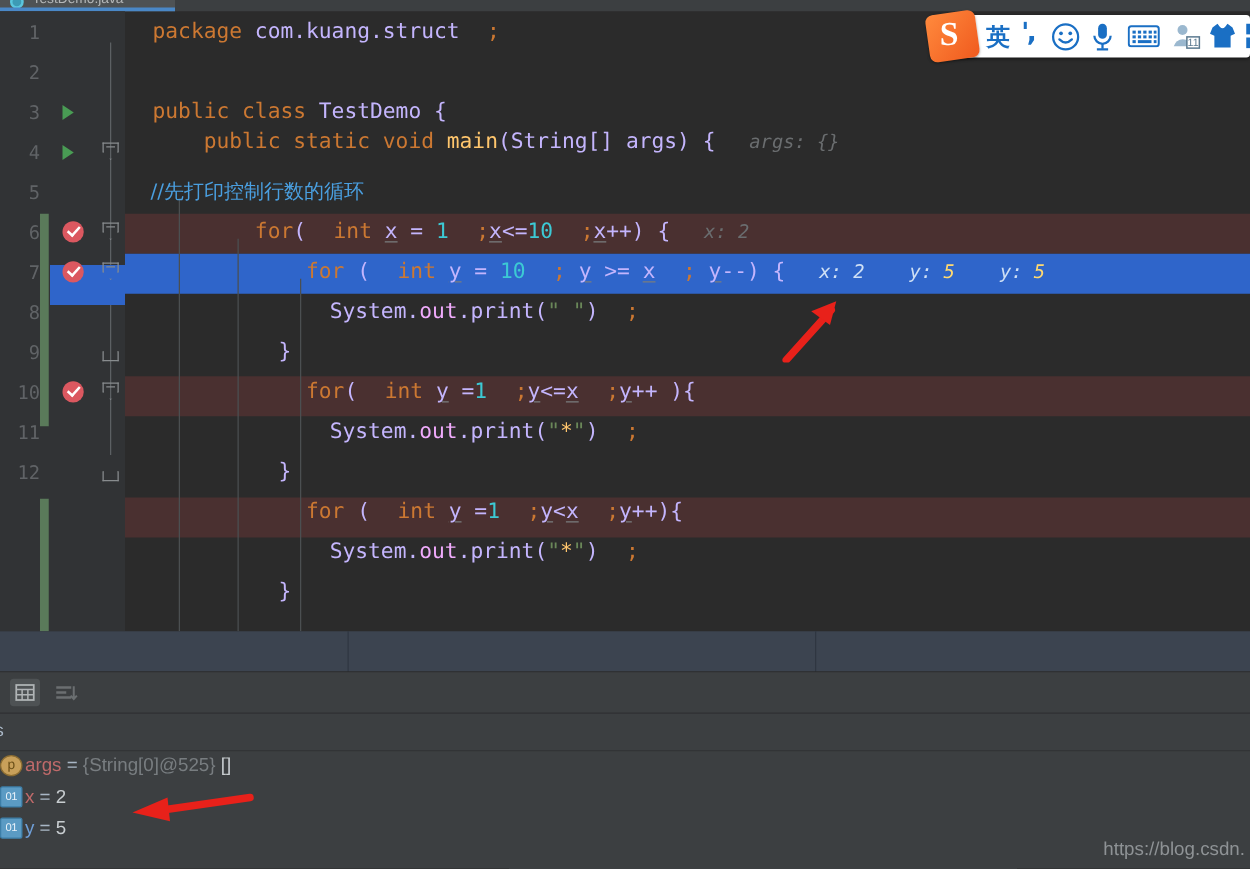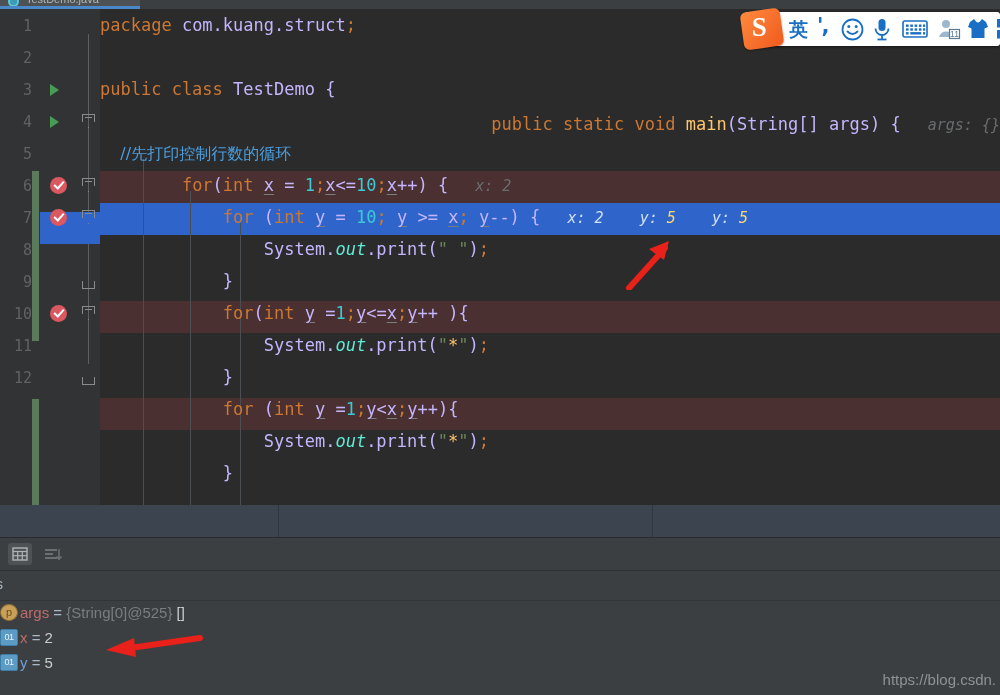--- a/index.html
+++ b/index.html
@@ -48,27 +48,27 @@
   
   #code{position:absolute;left:100px;top:9px;width:900px;height:496px;overflow:hidden;}
   .code-line{position:absolute;left:0;width:900px;height:32px;
              font-size:17px;line-height:32px;white-space:pre;
              font-family:"DejaVu Sans Mono","Liberation Mono",monospace;}
   .row-bp{position:absolute;left:0;width:1000px;height:32px;background:#4a3030;}
   .row-sel{position:absolute;left:0;width:1000px;height:32px;background:#2f65ca;}
   .row-sel-gut{position:absolute;left:40px;width:60px;height:32px;background:#2f65ca;}
   .indent-guide{position:absolute;width:1px;background:#4b4f51;}
 
-  .k{color:#cc7832;}            
+  .k{color:#cc7832;margin-left:22px;}            
   .id{color:#c4b5fd;}           
   .num{color:#3cc9d4;}          
   .str{color:#6a8759;}
   .cmt-cn{color:#4a9fe0;font-family:"DejaVu Sans","Liberation Sans",sans-serif;font-size:16px;}
   .fn{color:#ffc66d;}
-  .fld{color:#5eead4;font-style:italic;}
+  .fld{color:#f0abfc;}
   .hint{color:#6a6d6f;font-style:italic;font-size:15px;}
   .hint-v{color:#8c9196;font-style:italic;font-size:15px;}
   .hint-n{color:#d8a657;font-style:italic;font-size:15px;}
   .sel .hint-v{color:#cfe0f5;}
   .sel .hint-n{color:#ffd970;}
   .u{text-decoration:underline;text-decoration-color:#7a7d7f;text-underline-offset:3px;}
 
   
   #anno-arrow-1{position:absolute;left:625px;top:238px;width:50px;height:52px;}
   #anno-arrow-2{position:absolute;left:100px;top:630px;width:105px;height:28px;}
@@ -193,21 +193,21 @@
   </div>
 
   <div id="code">
     <div class="indent-guide" style="left:43px;top:150px;height:355px;"></div>
     <div class="indent-guide" style="left:90px;top:182px;height:323px;"></div>
     <div class="indent-guide" style="left:140px;top:214px;height:291px;"></div>
 
     <div class="code-line" style="top:0px;"><span class="k">package </span><span class="id">com.kuang.struct</span><span class="k">;</span></div>
     <div class="code-line" style="top:32px;"></div>
     <div class="code-line" style="top:64px;"><span class="k">public class </span><span class="id">TestDemo </span><span class="id">{</span></div>
-    <div class="code-line" style="top:99px;text-align:right;"><span class="id">    </span><span class="k">public static void </span><span class="fn">main</span><span class="id">(String[] args) {</span><span class="hint">   args: {}</span></div>
+    <div class="code-line" style="top:88px;"><span class="id">    </span><span class="k">public static void </span><span class="fn">main</span><span class="id">(String[] args) {</span><span class="hint">   args: {}</span></div>
     <div class="code-line" style="top:128px;"><span class="cmt-cn">    //</span><span class="cmt-cn">先打印控制行数的循环</span></div>
     <div class="code-line" style="top:160px;"><span class="id">        </span><span class="k">for</span><span class="id">(</span><span class="k">int </span><span class="id u">x</span><span class="id"> = </span><span class="num">1</span><span class="k">;</span><span class="id u">x</span><span class="id">&lt;=</span><span class="num">10</span><span class="k">;</span><span class="id u">x</span><span class="id">++) {</span><span class="hint">   x: 2</span></div>
     <div class="code-line sel" style="top:192px;"><span class="id">            </span><span class="k">for </span><span class="id">(</span><span class="k">int </span><span class="id u">y</span><span class="id"> = </span><span class="num">10</span><span class="k">;</span><span class="id"> </span><span class="id u">y</span><span class="id"> &gt;= </span><span class="id u">x</span><span class="k">;</span><span class="id"> </span><span class="id u">y</span><span class="id">--) {</span><span class="hint-v">   x: </span><span class="hint-v">2</span><span class="hint-v">    y: </span><span class="hint-n">5</span><span class="hint-v">    y: </span><span class="hint-n">5</span></div>
     <div class="code-line" style="top:224px;"><span class="id">                System.</span><span class="fld">out</span><span class="id">.print(</span><span class="str">" "</span><span class="id">)</span><span class="k">;</span></div>
     <div class="code-line" style="top:256px;"><span class="id">            }</span></div>
     <div class="code-line" style="top:288px;"><span class="id">            </span><span class="k">for</span><span class="id">(</span><span class="k">int </span><span class="id u">y</span><span class="id"> =</span><span class="num">1</span><span class="k">;</span><span class="id u">y</span><span class="id">&lt;=</span><span class="id u">x</span><span class="k">;</span><span class="id u">y</span><span class="id">++ ){</span></div>
     <div class="code-line" style="top:320px;"><span class="id">                System.</span><span class="fld">out</span><span class="id">.print(</span><span class="str">"</span><span class="fn">*</span><span class="str">"</span><span class="id">)</span><span class="k">;</span></div>
     <div class="code-line" style="top:352px;"><span class="id">            }</span></div>
     <div class="code-line" style="top:384px;"><span class="id">            </span><span class="k">for </span><span class="id">(</span><span class="k">int </span><span class="id u">y</span><span class="id"> =</span><span class="num">1</span><span class="k">;</span><span class="id u">y</span><span class="id">&lt;</span><span class="id u">x</span><span class="k">;</span><span class="id u">y</span><span class="id">++){</span></div>
     <div class="code-line" style="top:416px;"><span class="id">                System.</span><span class="fld">out</span><span class="id">.print(</span><span class="str">"</span><span class="fn">*</span><span class="str">"</span><span class="id">)</span><span class="k">;</span></div>

